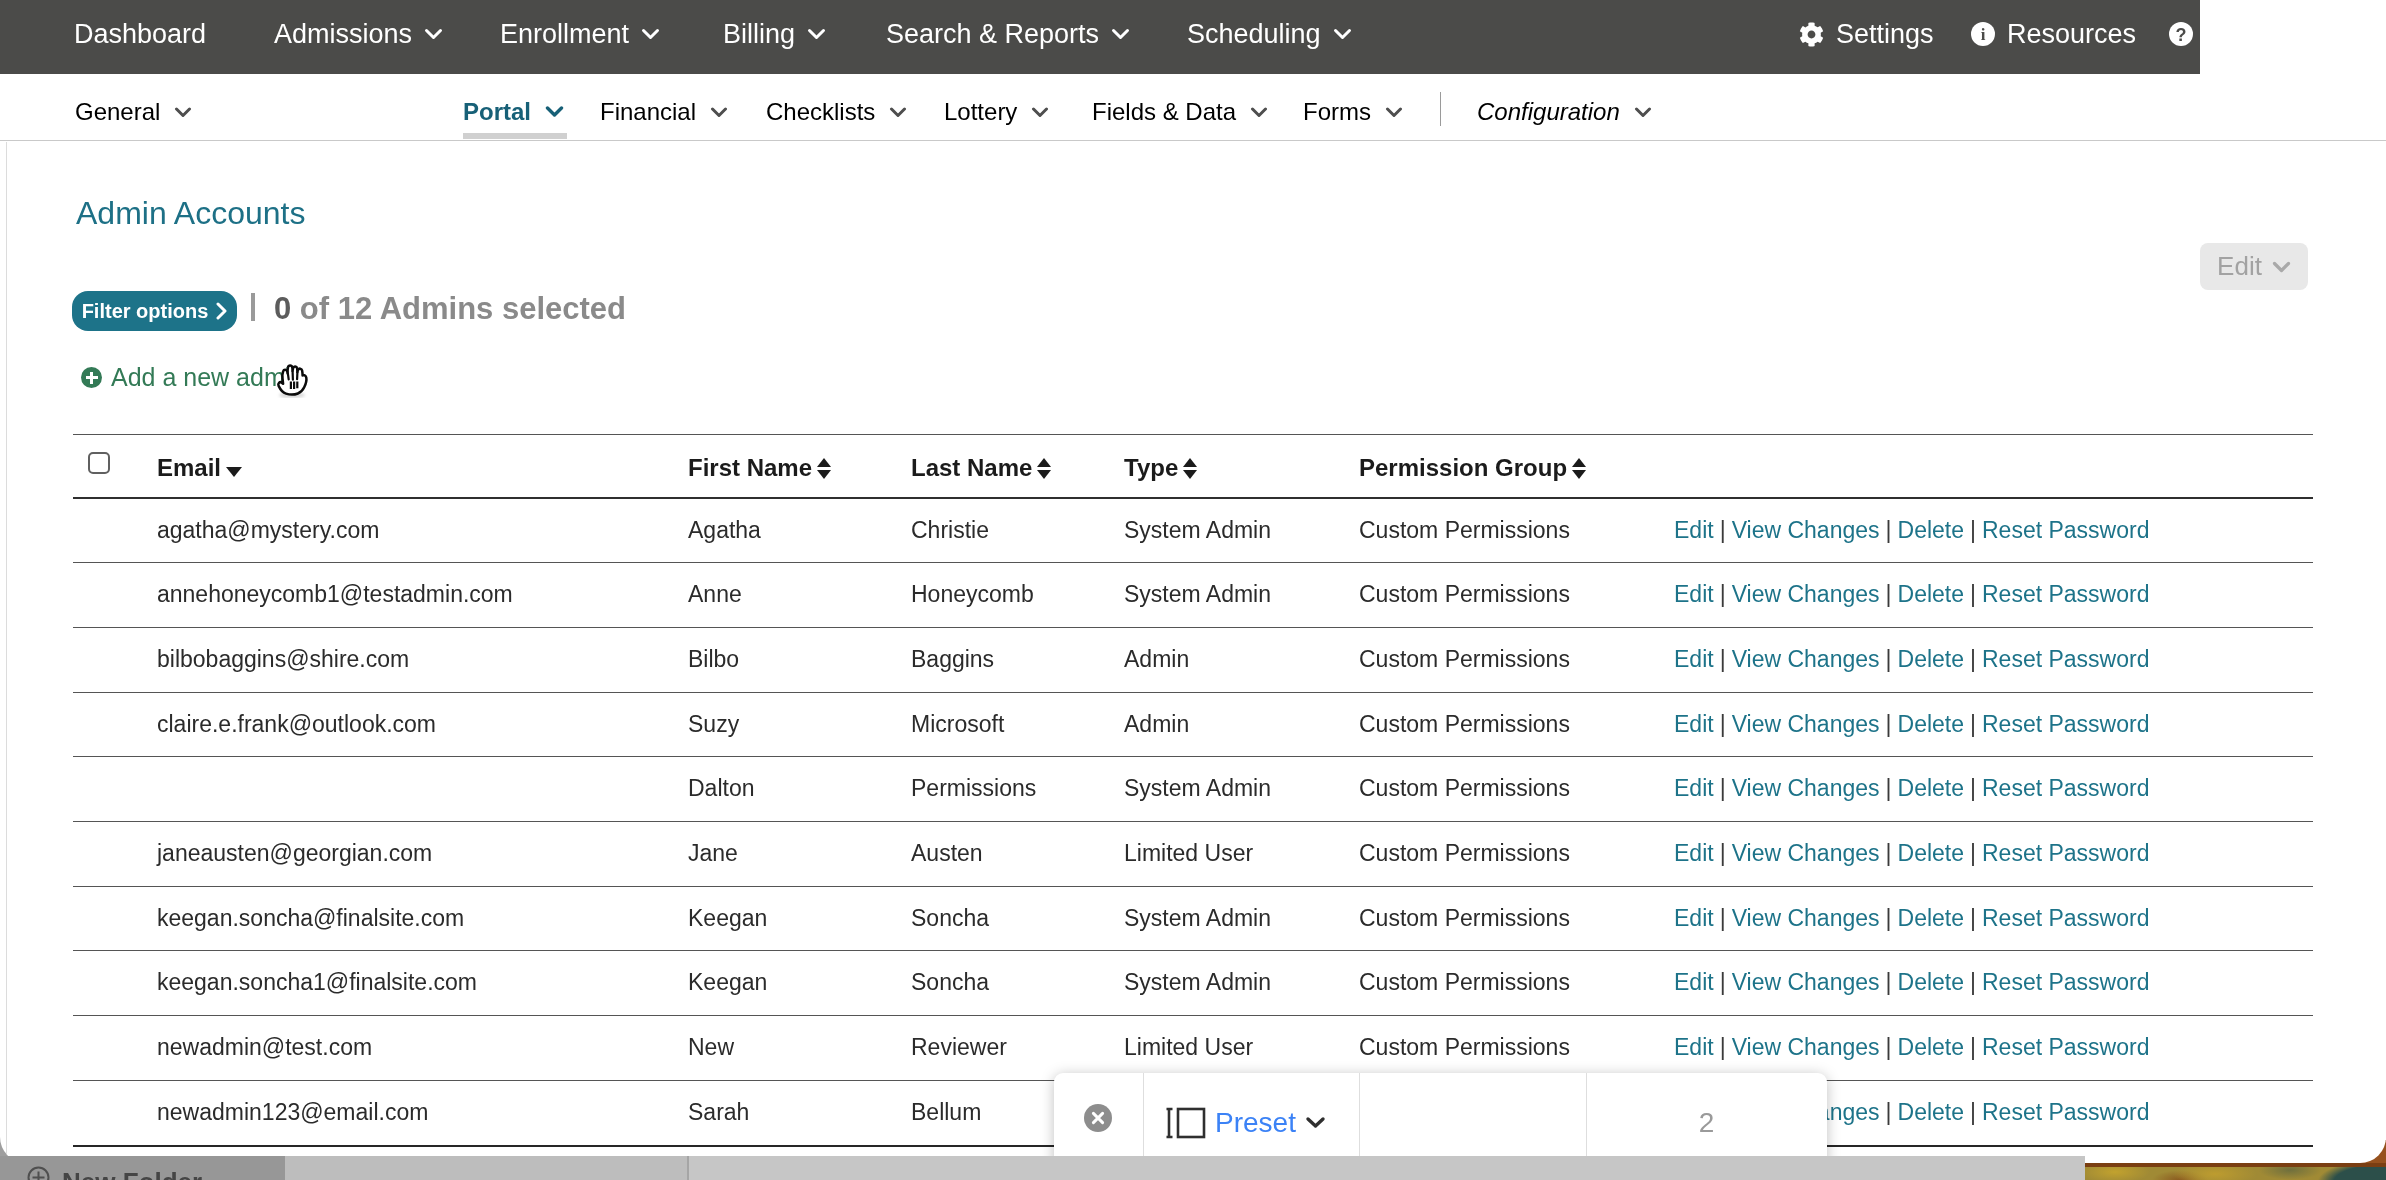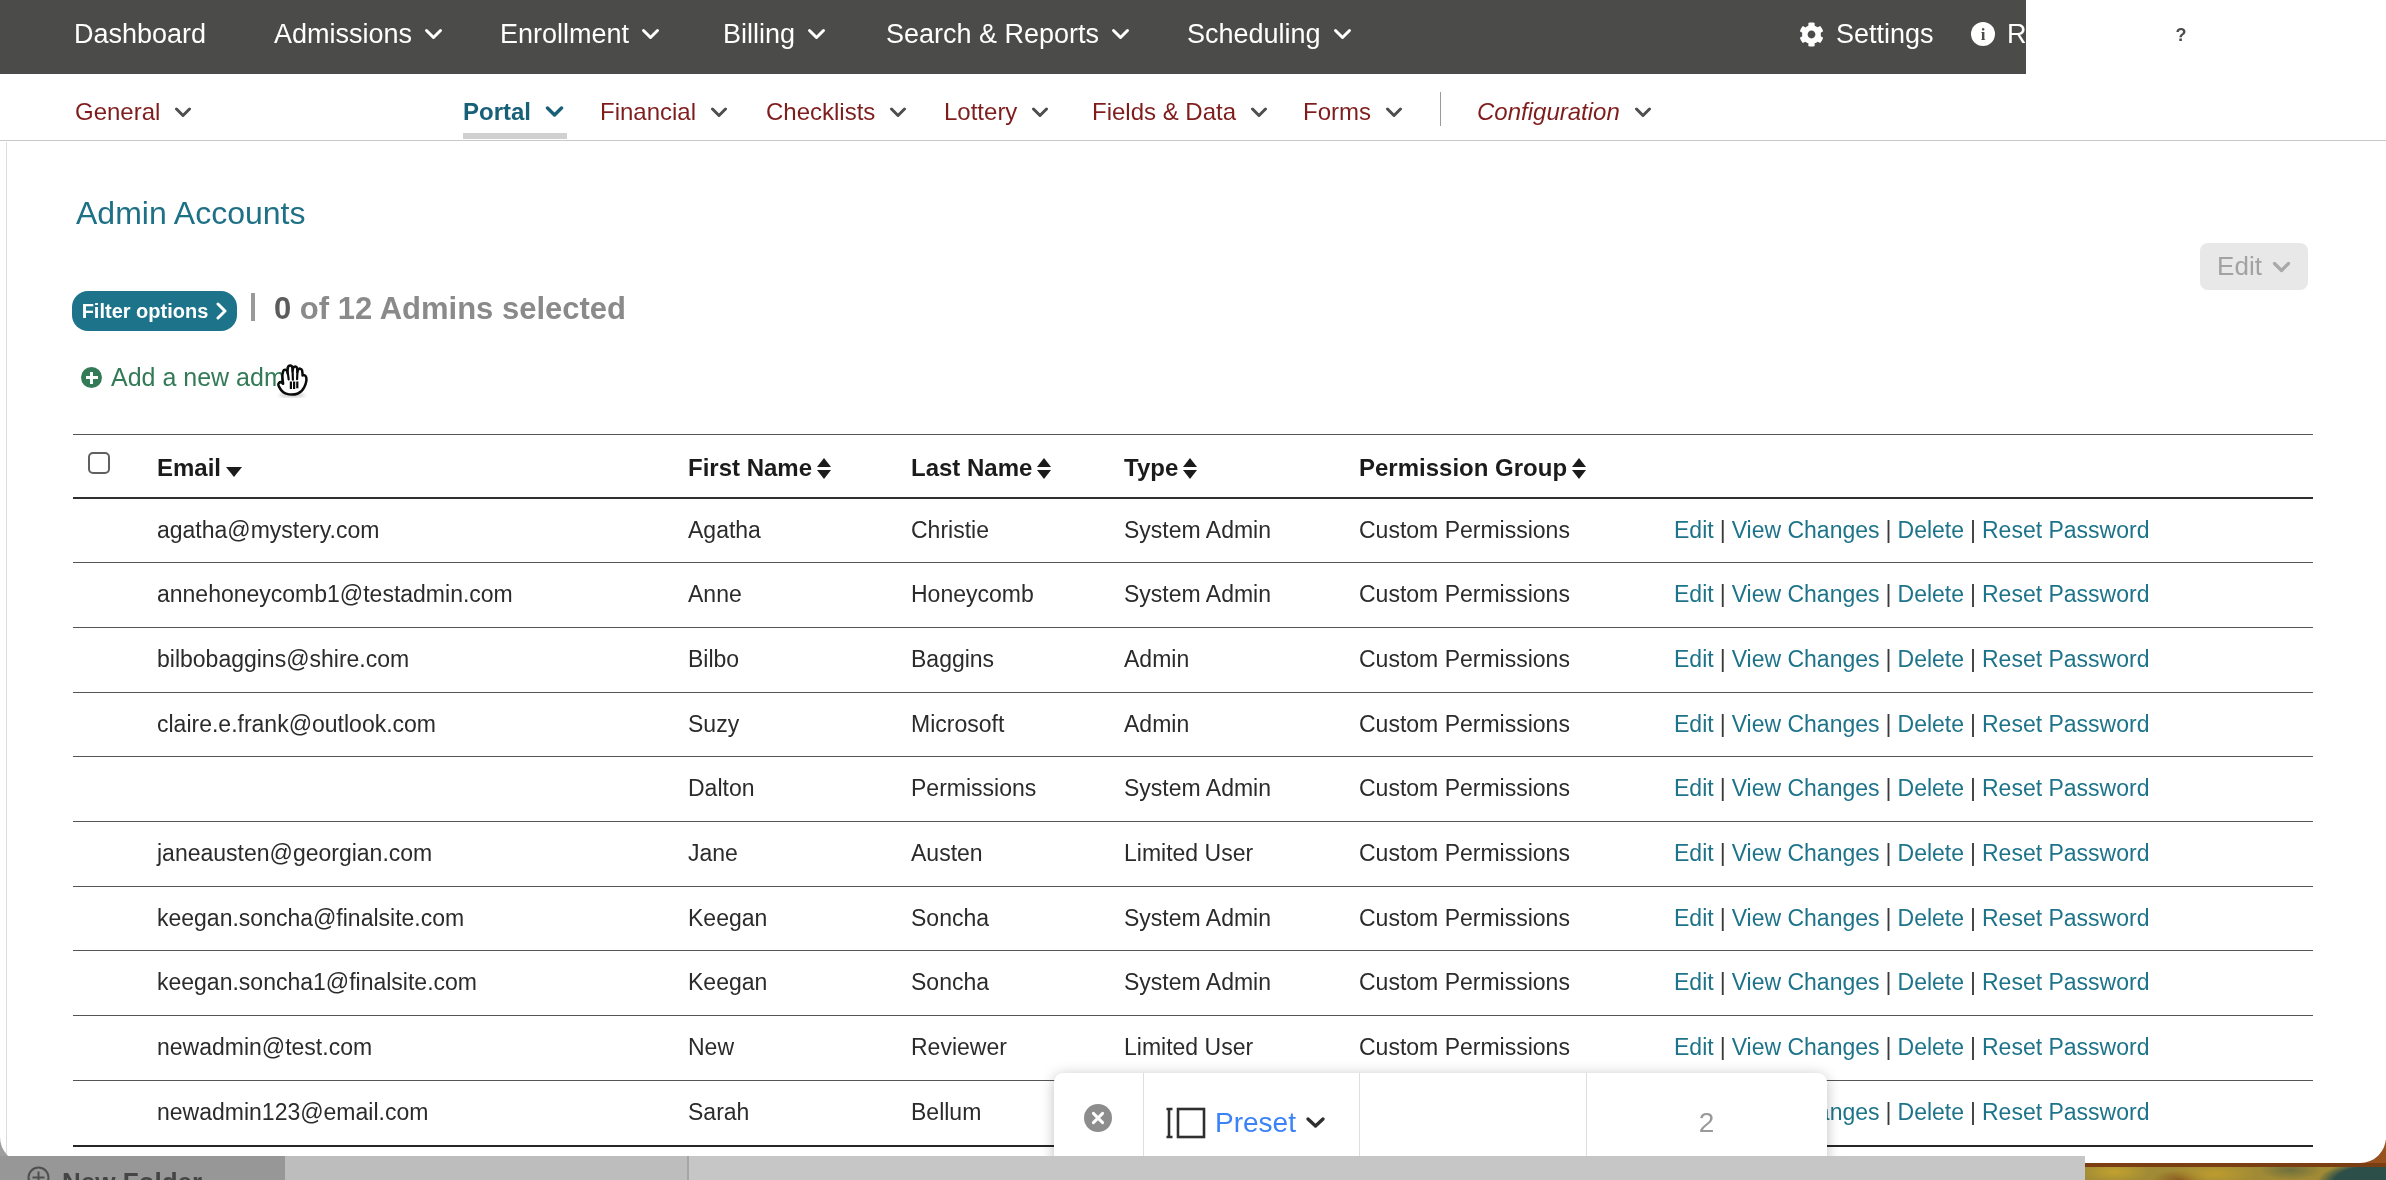--- a/index.html
+++ b/index.html
@@ -18,28 +18,28 @@
   radial-gradient(ellipse 50px 16px at 30px 32px, #c2a22e 0%, rgba(194,162,46,0) 70%),
   radial-gradient(ellipse 60px 18px at 130px 34px, #bd9c2f 0%, rgba(189,156,47,0) 70%),
   radial-gradient(ellipse 45px 14px at 205px 30px, #6f6f3d 0%, rgba(111,111,61,0) 70%),
   radial-gradient(ellipse 40px 14px at 95px 40px, #8a5a20 0%, rgba(138,90,32,0) 70%),
   #a08a35}
 
 #card{position:absolute;left:0;top:0;width:2386px;height:1163px;background:#fff;
  border-radius:0 0 26px 26px;overflow:hidden;z-index:1}
 #leftline{position:absolute;left:6px;top:142px;width:1px;height:1015px;background:#dcdcdc}
 
-#topnav{position:absolute;left:0;top:0;width:2026px;height:74px;background:#4b4b49}
+#topnav{position:absolute;left:0;top:0;width:2200px;height:74px;background:#4b4b49}
 .tn{position:absolute;top:0;height:68px;display:flex;align-items:center;gap:12px;
  color:#fff;font-size:27px;white-space:nowrap}
 
 #subnav{position:absolute;left:0;top:74px;width:2386px;height:67px;background:#fff;
  border-bottom:1px solid #c9c9c9}
 .sn{position:absolute;top:6px;height:64px;display:flex;align-items:center;gap:14px;
- color:#7f1d1d;font-size:24px;white-space:nowrap}
+ color:#000000;font-size:24px;white-space:nowrap}
 .sn.active{color:#176077;font-weight:bold}
 #portalunder{position:absolute;left:463px;top:59px;width:104px;height:6px;background:#d0d0d0}
 #snavdiv{position:absolute;left:1440px;top:18px;width:1px;height:34px;background:#9a9a9a}
 
 #h1{position:absolute;left:76px;top:195px;font-size:32px;color:#1d7086}
 
 #editbtn{position:absolute;left:2200px;top:243px;width:108px;height:47px;background:#e8e8e8;
  border-radius:8px;display:flex;align-items:center;justify-content:center;gap:10px;
  color:#a2a2a2;font-size:26px}
 

